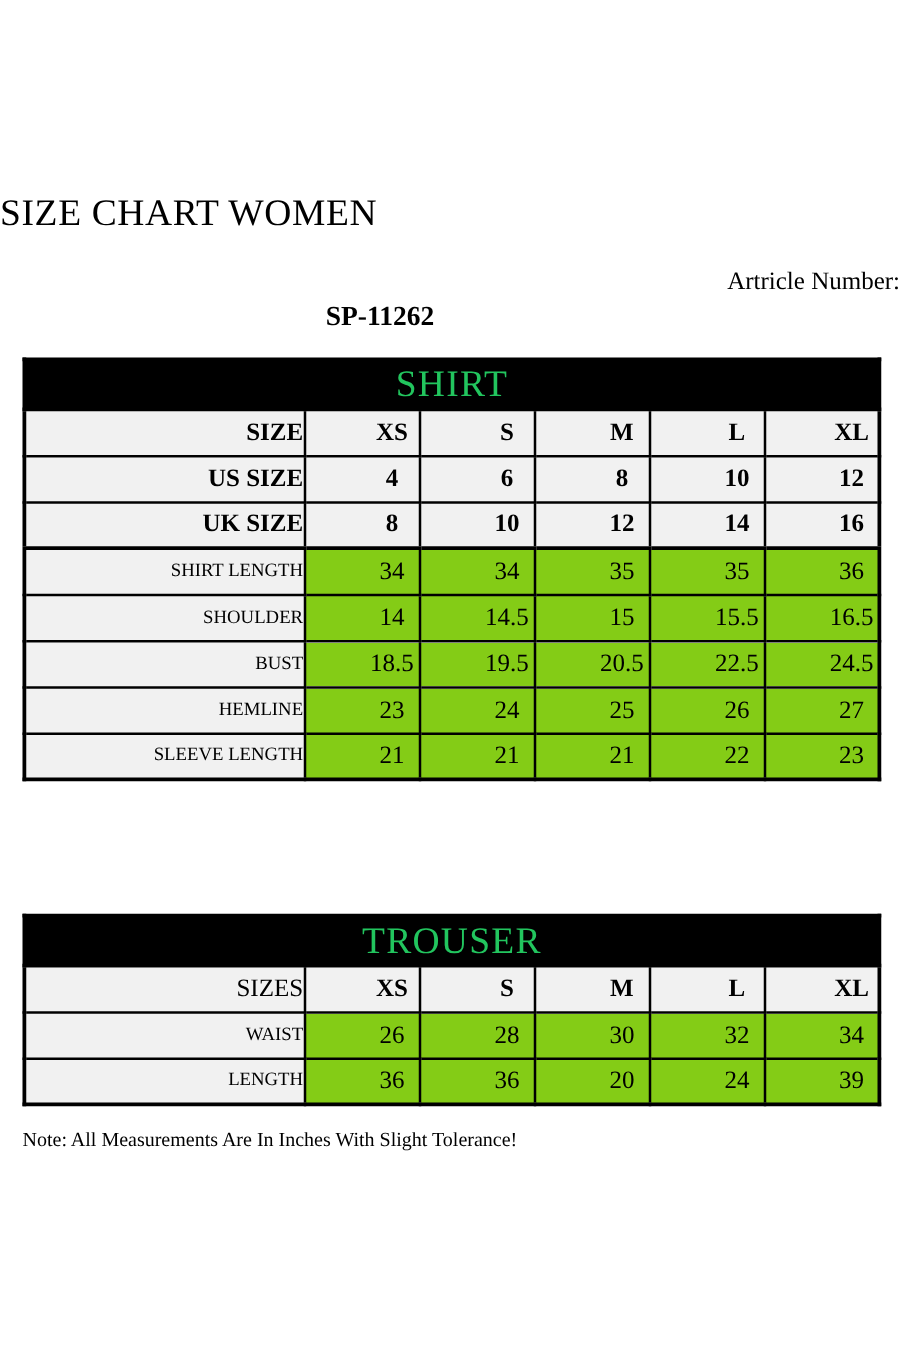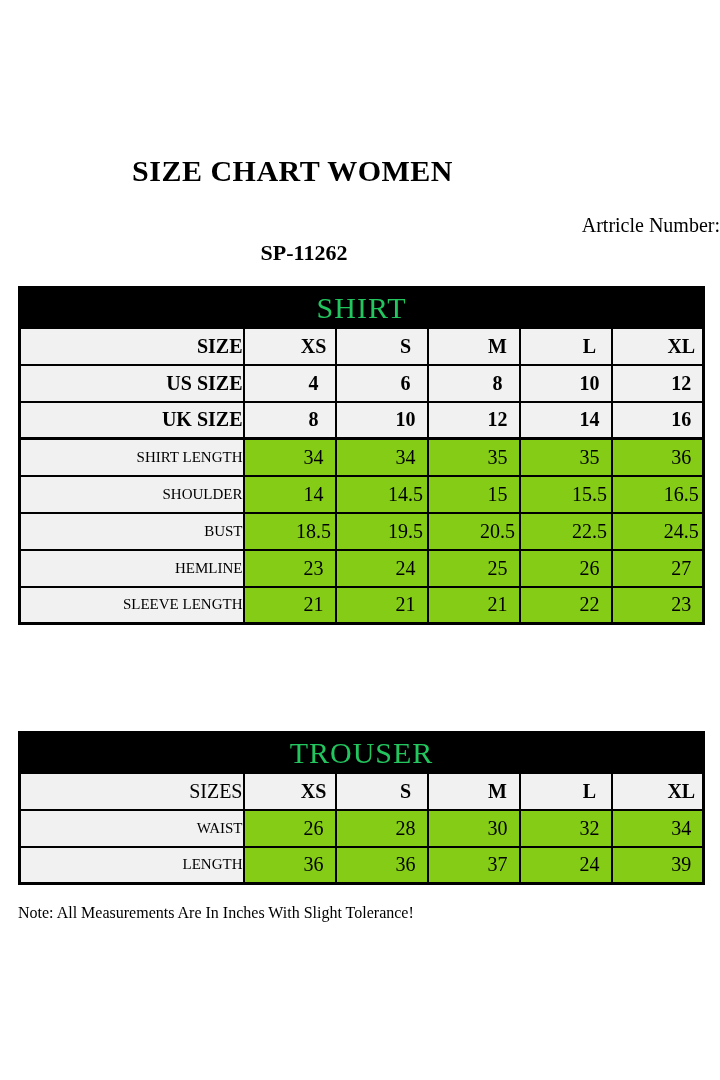--- a/index.html
+++ b/index.html
@@ -10,24 +10,23 @@
     position: relative;
     font-family: "Liberation Serif", "DejaVu Serif", serif;
     color: #000000;
     overflow: hidden;
   }
   .page-title {
     position: absolute;
     top: 153px;
     left: 0;
     width: 585px;
-    text-align: center;
     font-size: 30px;
     line-height: 36px;
-    font-weight: 700;
+    font-weight: 400;
     letter-spacing: 0.5px;
   }
   .article-label {
     position: absolute;
     top: 213px;
     left: 0;
     width: 720px;
     text-align: right;
     font-size: 20px;
     line-height: 24px;
@@ -218,20 +217,20 @@
       <td class="val">26</td>
       <td class="val">28</td>
       <td class="val">30</td>
       <td class="val">32</td>
       <td class="val">34</td>
     </tr>
     <tr class="meas-row">
       <td class="label">LENGTH</td>
       <td class="val">36</td>
       <td class="val">36</td>
-      <td class="val">37</td>
+      <td class="val">20</td>
       <td class="val">24</td>
       <td class="val">39</td>
     </tr>
   </tbody>
 </table>
 
 <div class="note">Note: All Measurements Are In Inches With Slight Tolerance!</div>
 
 </body></html>

